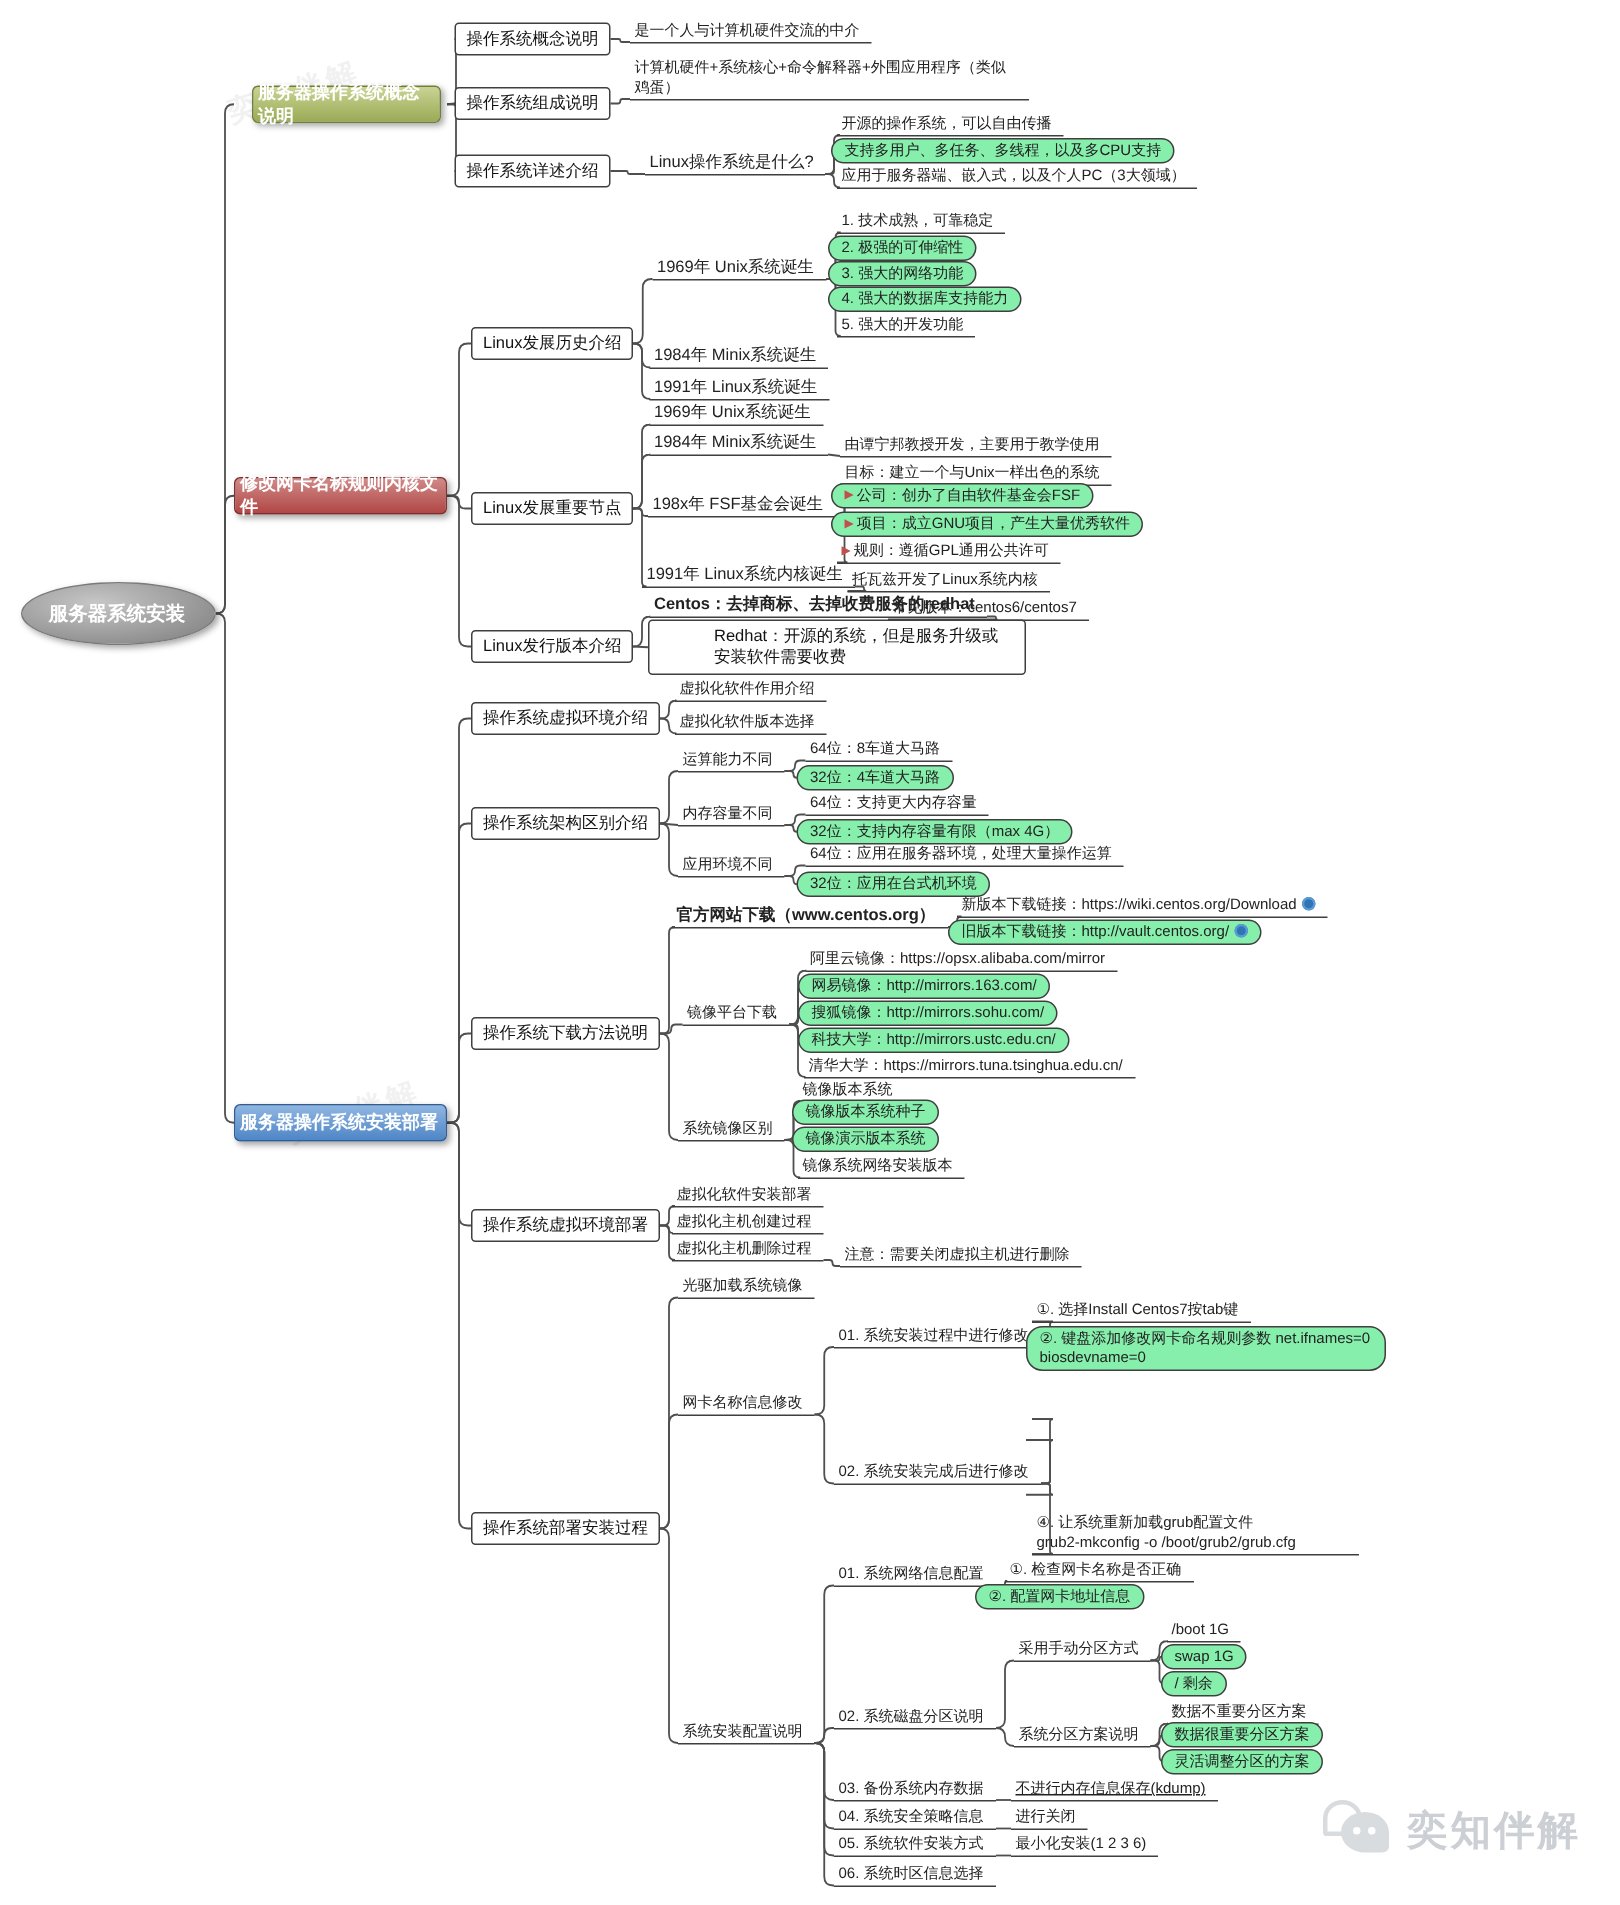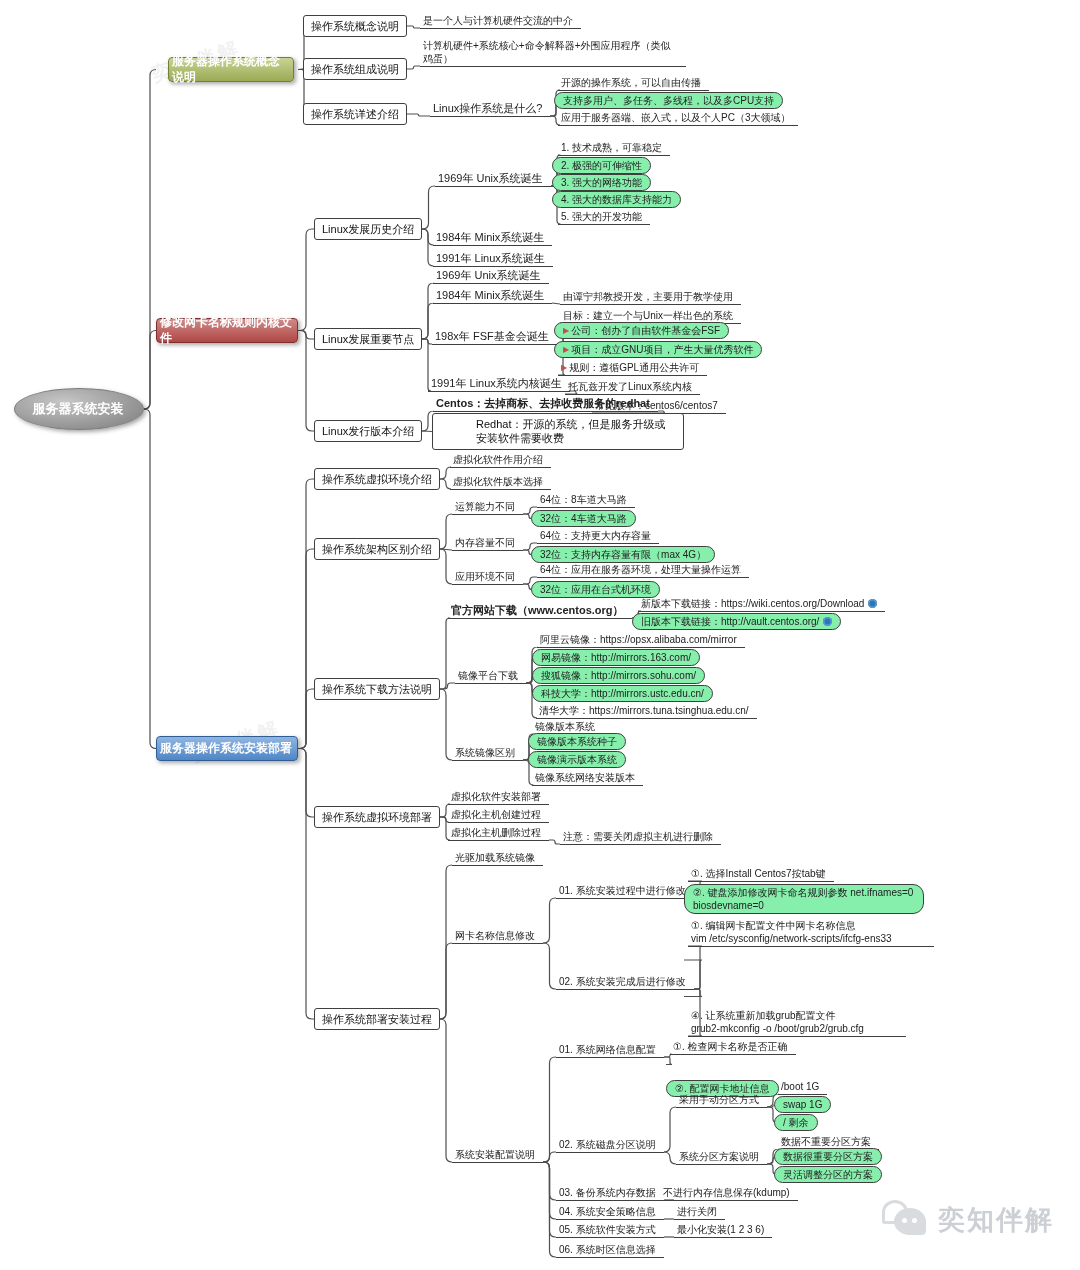--- a/index.html
+++ b/index.html
@@ -225,37 +225,35 @@
     <div class="node line" style="left: 448px; top: 825px;"><span>虚拟化主机删除过程</span></div>
     <div class="node line" style="left: 560px; top: 829px;"><span>注意：需要关闭虚拟主机进行删除</span></div>
     <div class="node box" style="left: 314px; top: 1008px;"><span>操作系统部署安装过程</span></div>
     <div class="node line" style="left: 452px; top: 850px;"><span>光驱加载系统镜像</span></div>
     <div class="node line" style="left: 452px; top: 928px;"><span>网卡名称信息修改</span></div>
     <div class="node line" style="left: 556px; top: 883px;"><span>01. 系统安装过程中进行修改</span></div>
     <div class="node line" style="left: 688px; top: 866px;"><span>①. 选择Install Centos7按tab键</span></div>
     <div class="node capsule" style="left: 684px; top: 884px; width: 240px; white-space: pre-line;"><span>②. 键盘添加修改网卡命名规则参数 net.ifnames=0
 biosdevname=0</span></div>
     <div class="node line" style="left: 556px; top: 974px;"><span>02. 系统安装完成后进行修改</span></div>
-    <div class="node line" style="left: 688px; top: 918px; width: 246px; white-space: pre-line;"><span>①. 编辑网卡配置文件中网卡名称信息
-vim /etc/sysconfig/network-scripts/ifcfg-ens33</span></div>
     <div class="node line" style="left: 688px; top: 1008px; width: 218px; white-space: pre-line;"><span>④. 让系统重新加载grub配置文件
 grub2-mkconfig -o /boot/grub2/grub.cfg</span></div>
     <div class="node line" style="left: 452px; top: 1147px;"><span>系统安装配置说明</span></div>
     <div class="node line" style="left: 556px; top: 1042px;"><span>01. 系统网络信息配置</span></div>
     <div class="node line" style="left: 670px; top: 1039px;"><span>①. 检查网卡名称是否正确</span></div>
-    <div class="node capsule" style="left: 666px; top: 1056px; margin-top: 24px;"><span>②. 配置网卡地址信息</span></div>
+    <div class="node capsule" style="left: 650px; top: 1056px;"><span>②. 配置网卡地址信息</span></div>
     <div class="node line" style="left: 556px; top: 1137px;"><span>02. 系统磁盘分区说明</span></div>
     <div class="node line" style="left: 676px; top: 1092px;"><span>采用手动分区方式</span></div>
     <div class="node line" style="left: 778px; top: 1079px;"><span>/boot 1G</span></div>
     <div class="node capsule" style="left: 774px; top: 1096px;"><span>swap 1G</span></div>
     <div class="node capsule" style="left: 774px; top: 1114px;"><span>/ 剩余</span></div>
     <div class="node line" style="left: 676px; top: 1149px;"><span>系统分区方案说明</span></div>
     <div class="node line" style="left: 778px; top: 1134px;"><span>数据不重要分区方案</span></div>
     <div class="node capsule" style="left: 774px; top: 1148px;"><span>数据很重要分区方案</span></div>
     <div class="node capsule" style="left: 774px; top: 1166px;"><span>灵活调整分区的方案</span></div>
     <div class="node line" style="left: 556px; top: 1185px;"><span>03. 备份系统内存数据</span></div>
-    <div class="node line" style="left: 660px; top: 1185px;"><span>不进行内存信息保存(kdump)</span></div>
+    <div class="node line" style="left: 674px; top: 1185px; text-decoration: underline;"><span>不进行内存信息保存(kdump)</span></div>
     <div class="node line" style="left: 556px; top: 1204px;"><span>04. 系统安全策略信息</span></div>
     <div class="node line" style="left: 674px; top: 1204px;"><span>进行关闭</span></div>
     <div class="node line" style="left: 556px; top: 1222px;"><span>05. 系统软件安装方式</span></div>
     <div class="node line" style="left: 674px; top: 1222px;"><span>最小化安装(1 2 3 6)</span></div>
     <div class="node line" style="left: 556px; top: 1242px;"><span>06. 系统时区信息选择</span></div>
   </div>
 
 </body></html>

